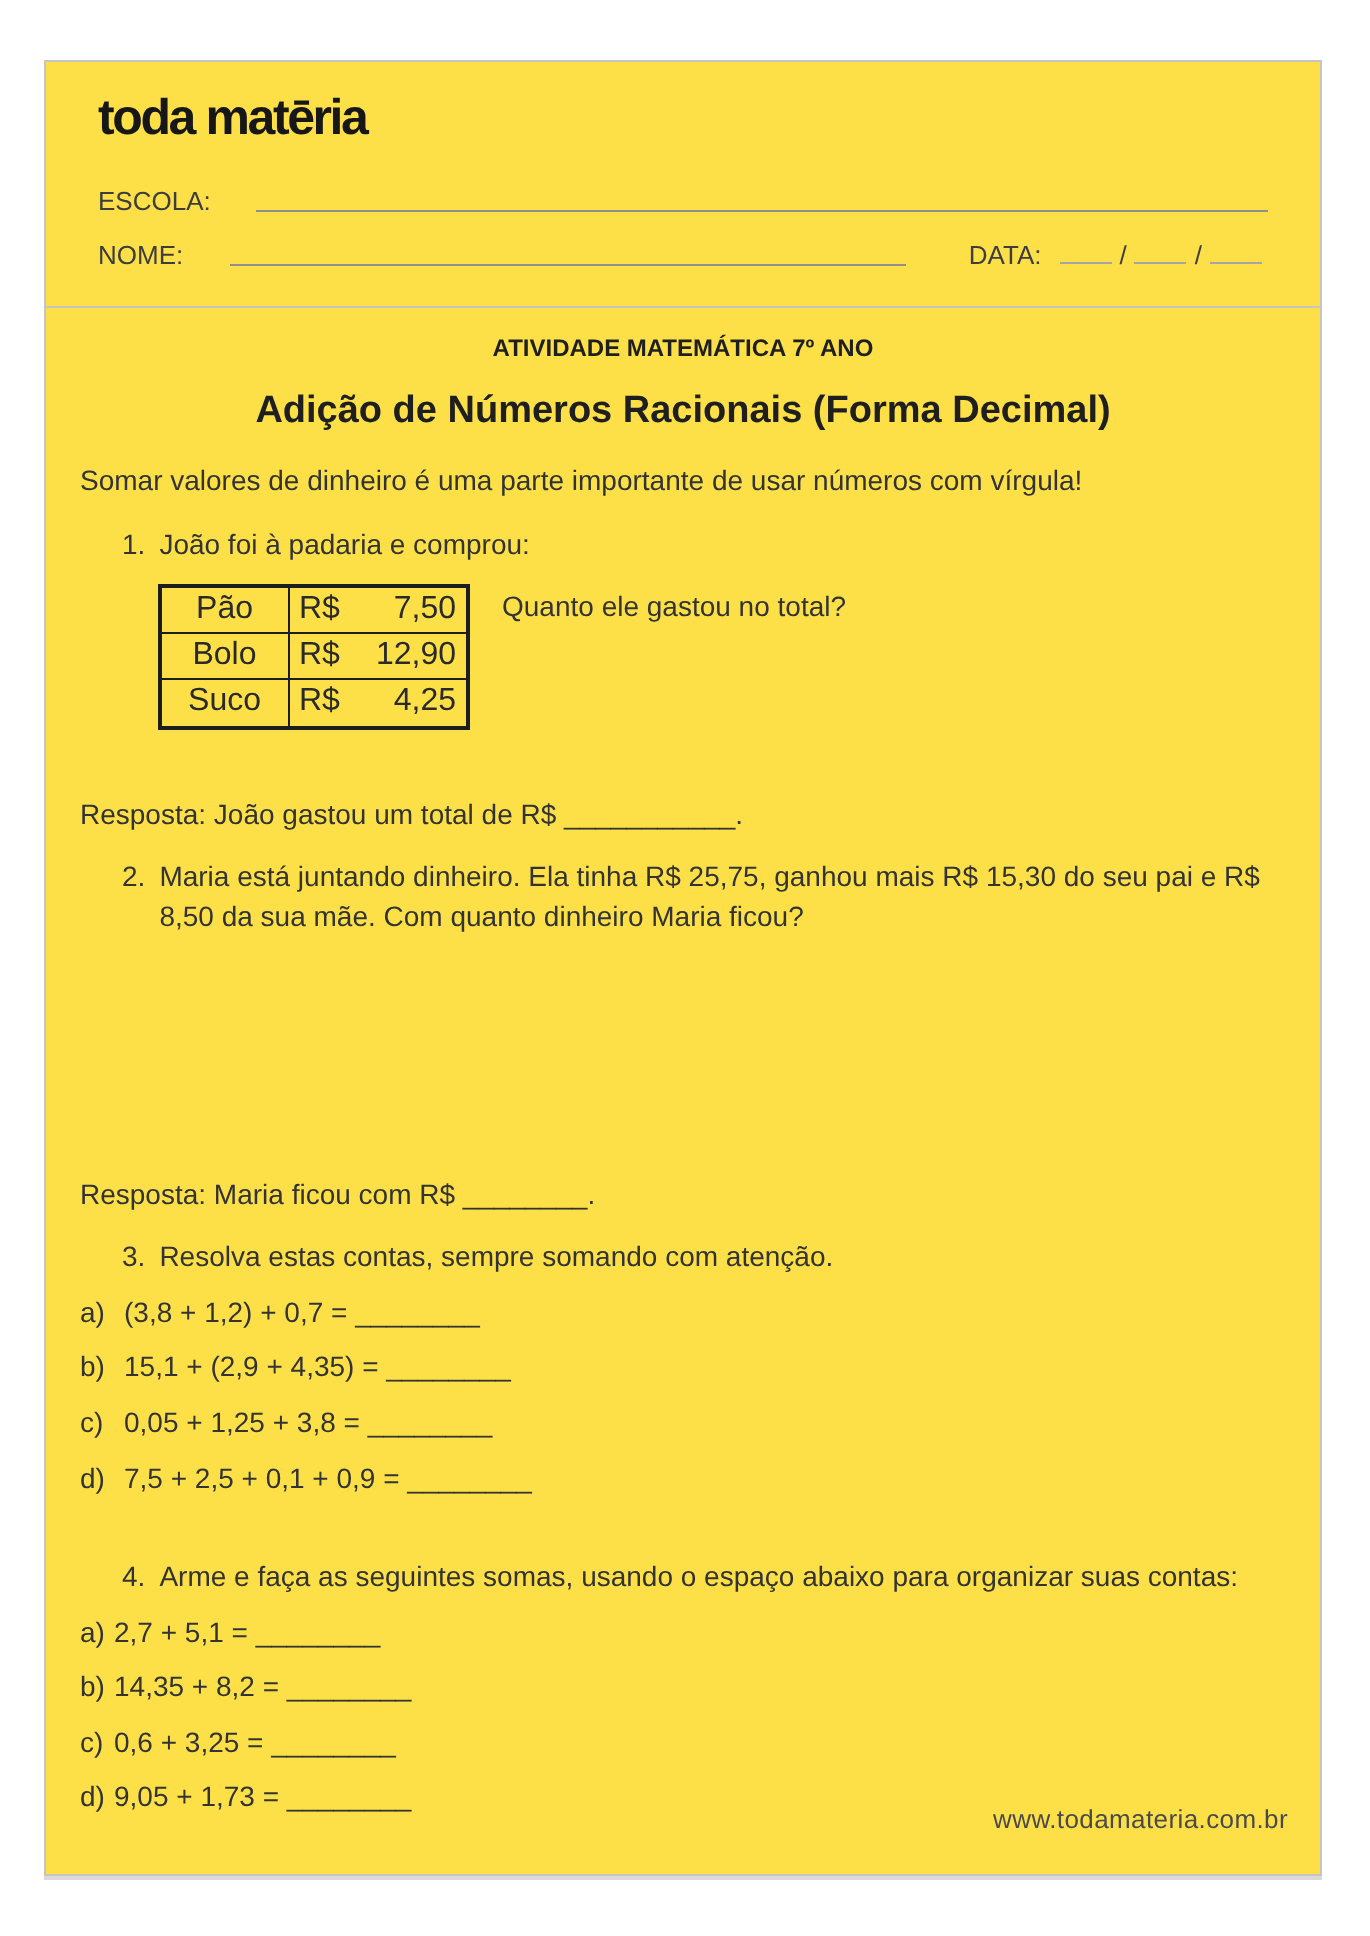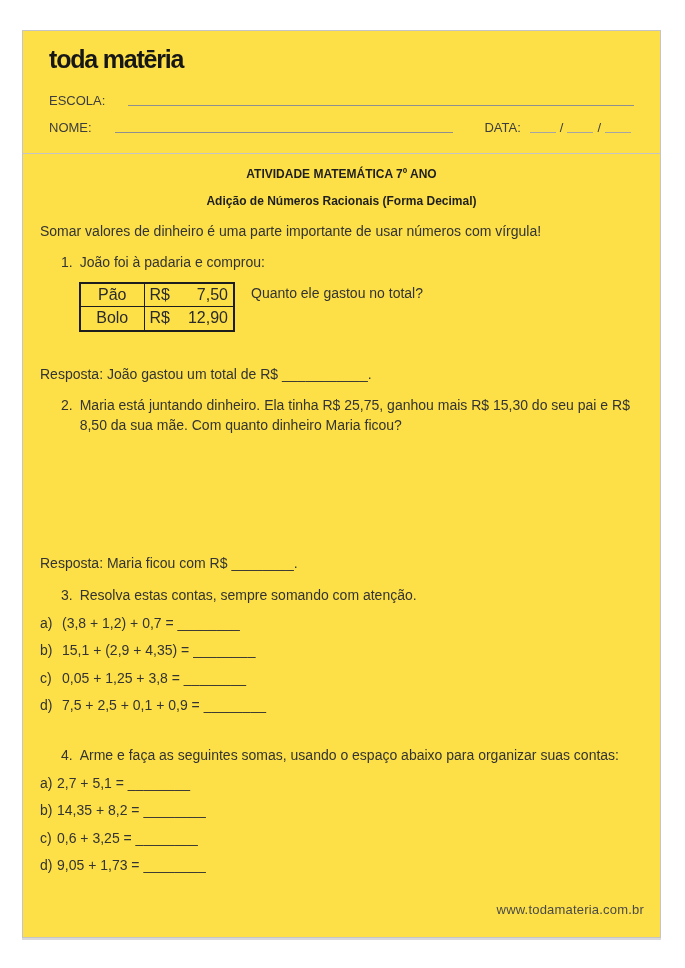--- a/index.html
+++ b/index.html
@@ -32,37 +32,37 @@
   .field-row {
     display:flex; align-items:flex-end;
     font-size:13px; color:#3d3d3d;gap:15px;
   }
   .row-escola { margin-top:19px; }
   .row-nome  { margin-top:12px; }
   .field-line {
     flex:1; border-bottom:1px solid #8f8f8f;
     margin:0 0 2px 8px; height:12px;
   }
-  .date-group { display:flex; align-items:flex-end; margin-left:16px; }
+  .date-group { display:flex; align-items:center; margin-left:16px; }
   .date-label { margin-right:6px; }
   .date-seg {
     width:26px; border-bottom:1px solid #a5a5a5;
     margin:0 3px 2px 3px; height:12px;
   }
   .date-slash { margin:0 1px; color:#3d3d3d; }
 
   
   .sheet { padding:0 17px; font-size:14px; line-height:1.4; }
   .title {
     margin-top:12px; text-align:center;
     font-size:12px; font-weight:700; color:#1f1f1f;
   }
   .subtitle {
     margin-top:10px; text-align:center;
-    font-size:12px; font-weight:700; color:#1f1f1f;
+    font-size:19px; font-weight:700; color:#1f1f1f;
   }
   .intro { margin-top:12px; }
 
   .q-head { display:flex; margin-top:12px; padding-left:21px; }
   .q-num { flex:0 0 auto; margin-right:7px; }
   .q-text { flex:1; }
 
   .q1-block { display:flex; margin-top:9px; margin-left:39px; }
   table.price-table { border-collapse:collapse; border:2px solid #1d1d1d; }
   table.price-table td {
@@ -142,20 +142,29 @@
           </tr>
           <tr>
             <td class="cell-item">Bolo</td>
             <td class="cell-price">
               <div class="price-inner">
                 <span>R$</span>
                 <span>12,90</span>
               </div>
             </td>
           </tr>
+          <tr>
+            <td class="cell-item">Suco</td>
+            <td class="cell-price">
+              <div class="price-inner">
+                <span>R$</span>
+                <span>4,25</span>
+              </div>
+            </td>
+          </tr>
         </tbody>
       </table>
       <div class="side-question">Quanto ele gastou no total?</div>
     </div>
 
     <div class="resposta1">Resposta: João gastou um total de R$ ___________.</div>
 
     <div class="q-head">
       <span class="q-num">2.</span>
       <span class="q-text">Maria está juntando dinheiro. Ela tinha R$ 25,75, ganhou mais R$ 15,30 do seu pai e R$ 8,50 da sua mãe. Com quanto dinheiro Maria ficou?</span>

